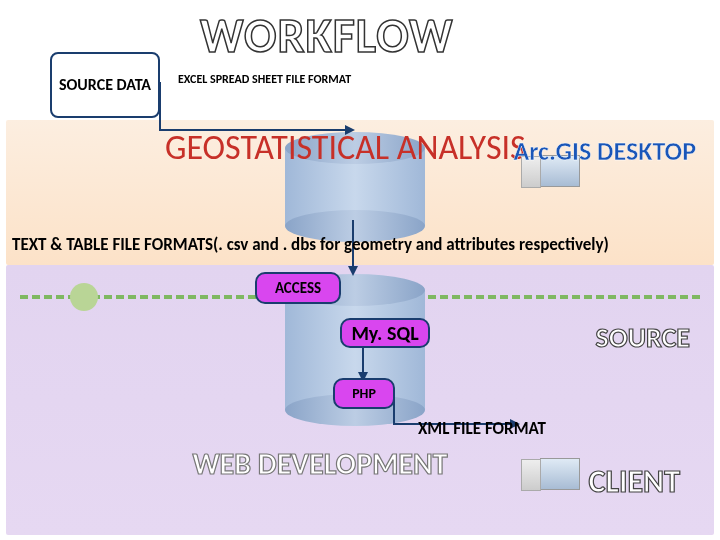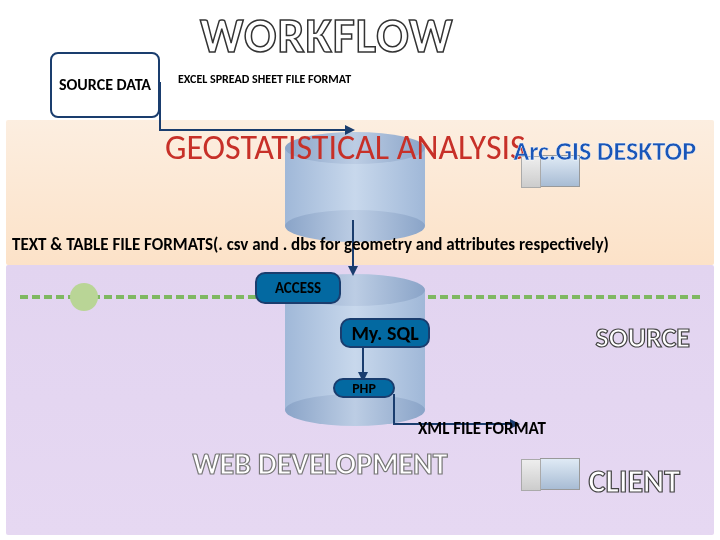--- a/index.html
+++ b/index.html
@@ -19,24 +19,24 @@
 .cylinder::after{bottom:-16px}
 .cyl-a{top:148px;left:285px;height:78px}
 .cyl-b{top:290px;left:285px;height:120px}
 .geo{position:absolute;top:130px;left:165px;width:380px;font-size:34px;font-weight:400;color:#c73028;line-height:1.05;z-index:3}
 .arcgis{position:absolute;top:138px;right:24px;font-size:26px;font-weight:800;color:#1a56b8;line-height:1.0;z-index:3;-webkit-text-stroke:0.4px #fff}
 .win-icon{position:absolute;right:140px;width:40px;height:32px;border:1px solid #999;background:linear-gradient(to bottom,#dfeaf5,#a8bcd4);display:flex;z-index:3}
 .win-icon::before{content:"";position:absolute;left:-20px;width:18px;height:30px;border:1px solid #aaa;background:linear-gradient(to bottom,#eee,#ccc)}
 .wi1{top:155px}
 .wi2{top:458px}
 .texttable{position:absolute;top:234px;left:12px;font-weight:700;font-size:17px;z-index:3}
-.pill{position:absolute;border:2px solid #1a3d6e;border-radius:10px;background:#0369a1;display:flex;align-items:center;justify-content:center;font-weight:700;z-index:4}
+.pill{position:absolute;border:2px solid #1a3d6e;border-radius:10px;background:#d946ef;display:flex;align-items:center;justify-content:center;font-weight:700;z-index:4}
 .access{top:272px;left:255px;width:86px;height:32px;font-size:15px}
 .mysql{top:318px;left:340px;width:90px;height:30px;font-size:20px}
-.php{top:378px;left:333px;width:62px;height:20px;font-size:14px}
+.php{top:378px;left:333px;width:62px;height:31px;font-size:14px}
 .server{position:absolute;top:320px;right:30px;font-size:28px;font-weight:800;color:#fff;-webkit-text-stroke:1.2px #444;z-index:3}
 .xml{position:absolute;top:418px;left:418px;font-weight:700;font-size:17px;z-index:3}
 .webdev{position:absolute;top:448px;left:190px;width:260px;text-align:center;font-size:30px;font-weight:900;color:#fff;-webkit-text-stroke:1.2px #777;line-height:1.05;z-index:3}
 .client{position:absolute;top:462px;right:40px;font-size:32px;font-weight:800;color:#fff;-webkit-text-stroke:1.2px #444;z-index:3}
 .arrow{position:absolute;z-index:2}
 .arrow-line{stroke:#1a3d6e;stroke-width:2;fill:none}
 .arrow-head{fill:#1a3d6e}
 </style>
 </head>
 <body>

